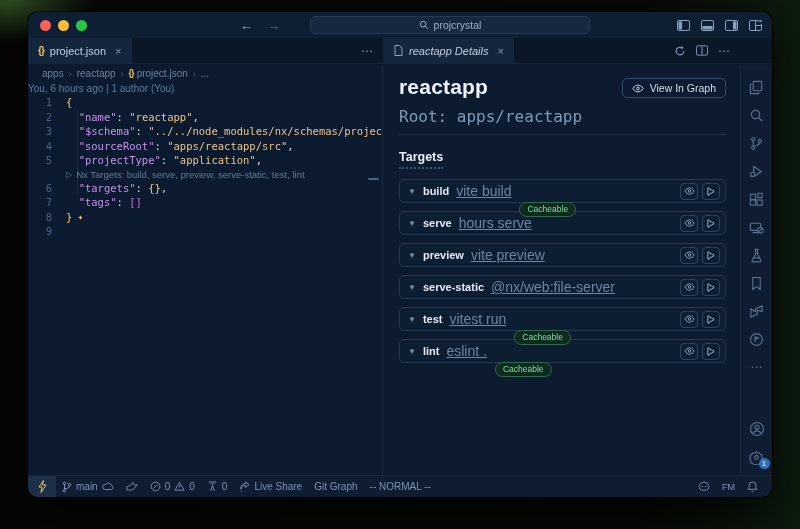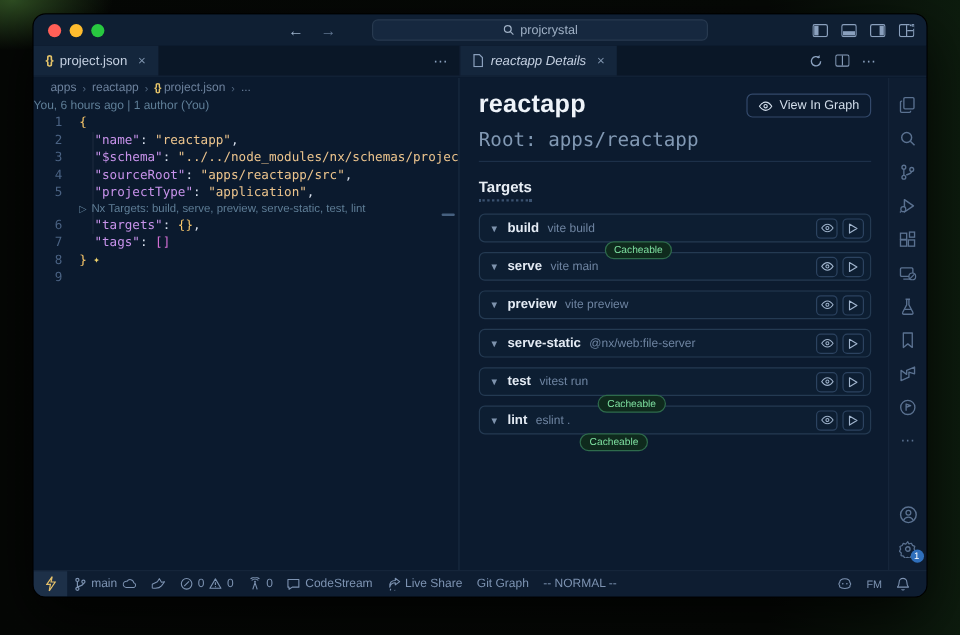--- a/index.html
+++ b/index.html
@@ -77,21 +77,21 @@
   .meta { margin-top:10px; font-family:"DejaVu Sans Mono","Liberation Mono",monospace; font-size:16px; color:#8299b4; line-height:15px; }
   .panel-divider { height:1px; background:#1d3049; margin:10px 0 12px 0; }
   .targets-heading { display:inline-block; font-size:12.5px; font-weight:bold; color:#e8eef5; border-bottom:2px dotted #3b5270; padding-bottom:3px; margin-bottom:10px; }
   .target-row {
     display:flex; align-items:center; height:24px; margin-bottom:8px;
     background:#10213596; border:1px solid #243a52; border-radius:5px;
     padding:0 5px 0 8px; cursor:pointer;
   }
   .target-row .chev { color:#7e93ad; font-size:8px; margin-right:7px; }
   .target-row .tname { font-size:11px; font-weight:bold; color:#e4ebf4; margin-right:7px; }
-  .target-row .tdesc { font-size:10px; color:#6e84a1; }
+  .target-row .tdesc { font-size:14px; color:#6e84a1;text-decoration:underline; }
   .badge {
     margin-left:8px; font-size:8.5px; color:#7ee0a0;
     background:#0f2a1d; border:1px solid #2e6b4c; border-radius:8px; padding:1.5px 7px;margin-top:36px;
   }
   .row-actions { margin-left:auto; display:flex; gap:4px; }
   .icon-btn {
     width:18px; height:17px; border:1px solid #2c4360; border-radius:4px;
     display:flex; align-items:center; justify-content:center; background:transparent; cursor:pointer;
   }
   .icon-btn svg { display:block; }
@@ -268,21 +268,21 @@
         <svg width="8" height="9" viewBox="0 0 9 10">
                   <path d="M1 .8l7 4.2-7 4.2z" fill="none" stroke="#9fb3cc" stroke-width="1.1" stroke-linejoin="round"></path>
                 </svg>
       </button>
     </span>
   </div>
 
   <div class="target-row">
     <span class="chev">▼</span>
     <span class="tname">serve</span>
-    <span class="tdesc">vite main</span>
+    <span class="tdesc">hours serve</span>
 
     <span class="row-actions">
       <button class="icon-btn">
         <svg width="11" height="8" viewBox="0 0 14 10">
                   <path d="M1 5c2-3 4.5-4 6-4s4 1 6 4c-2 3-4.5 4-6 4S3 8 1 5z" fill="none" stroke="#9fb3cc" stroke-width="1.1"></path>
                   <circle cx="7" cy="5" r="1.6" fill="none" stroke="#9fb3cc" stroke-width="1.1"></circle>
                 </svg>
       </button>
       <button class="icon-btn">
         <svg width="8" height="9" viewBox="0 0 9 10">
@@ -497,26 +497,20 @@
       <span>0</span>
     </div>
     <div class="sb-item">
       <svg width="11" height="11" viewBox="0 0 12 12">
           <path d="M4 11l2-6 2 6M3 3a4 4 0 0 1 6 0M2 1.5a6 6 0 0 1 8 0" fill="none" stroke="currentColor"></path>
           <circle cx="6" cy="4" r=".8" fill="currentColor"></circle>
         </svg>
       <span>0</span>
     </div>
     <div class="sb-item">
-      <svg width="11" height="10" viewBox="0 0 12 11">
-          <path d="M1 1h10v7H5L2 10V8H1z" fill="none" stroke="currentColor" stroke-linejoin="round"></path>
-        </svg>
-      <span>CodeStream</span>
-    </div>
-    <div class="sb-item">
       <svg width="11" height="11" viewBox="0 0 12 12">
           <path d="M7 1l4 3-4 3V5C4 5 2.5 6.5 2 9c-.5-4 1.5-6 5-6z" fill="none" stroke="currentColor" stroke-linejoin="round"></path>
           <path d="M3 10.5a2 2 0 1 0 3.5 1" fill="none" stroke="currentColor"></path>
         </svg>
       <span>Live Share</span>
     </div>
     <div class="sb-item">
       <span>Git Graph</span>
     </div>
     <div class="sb-item">

